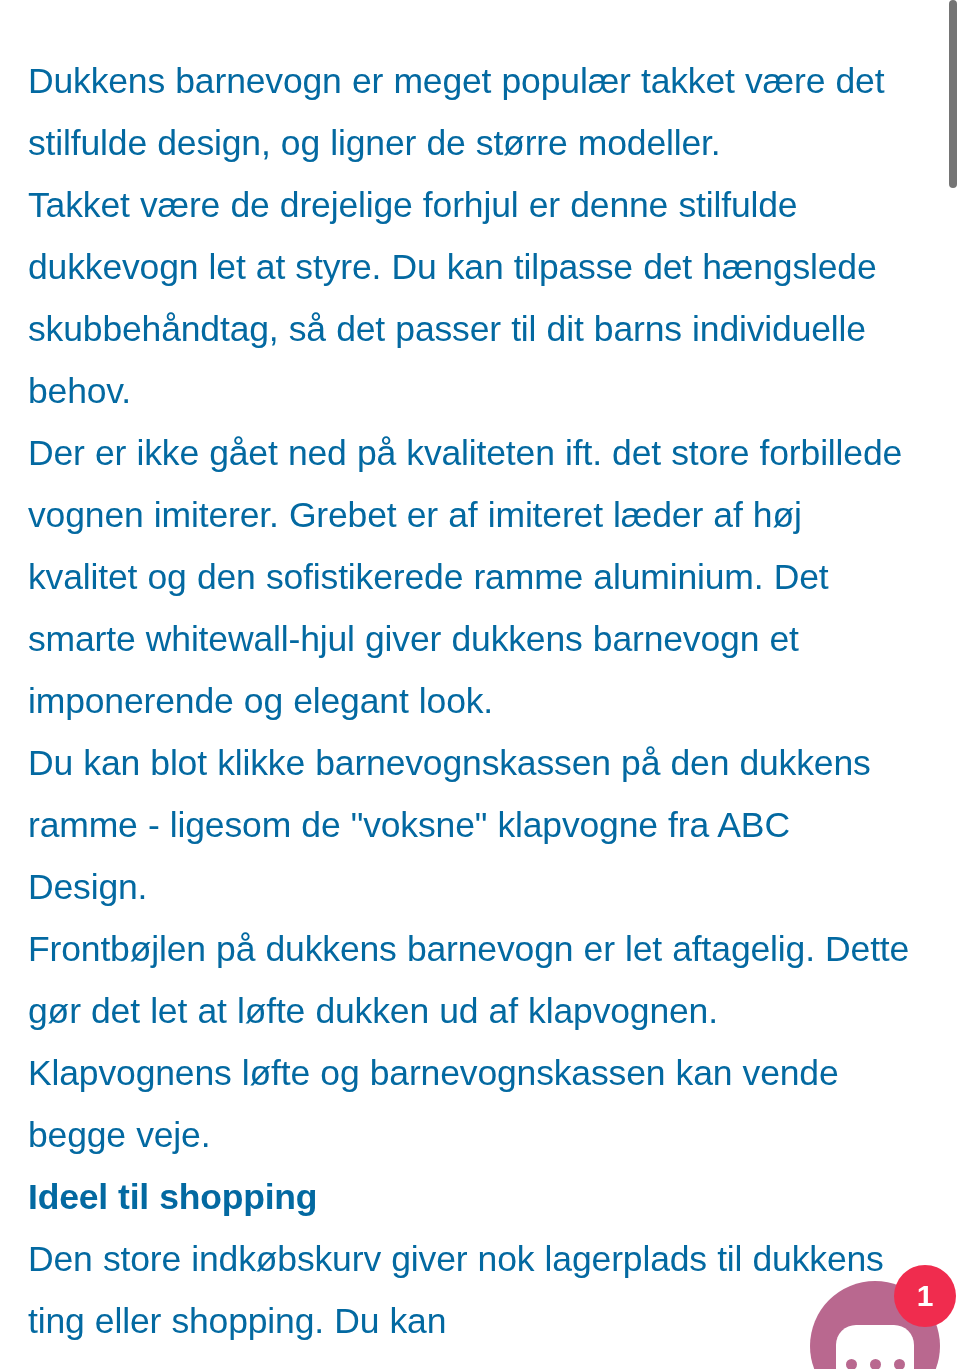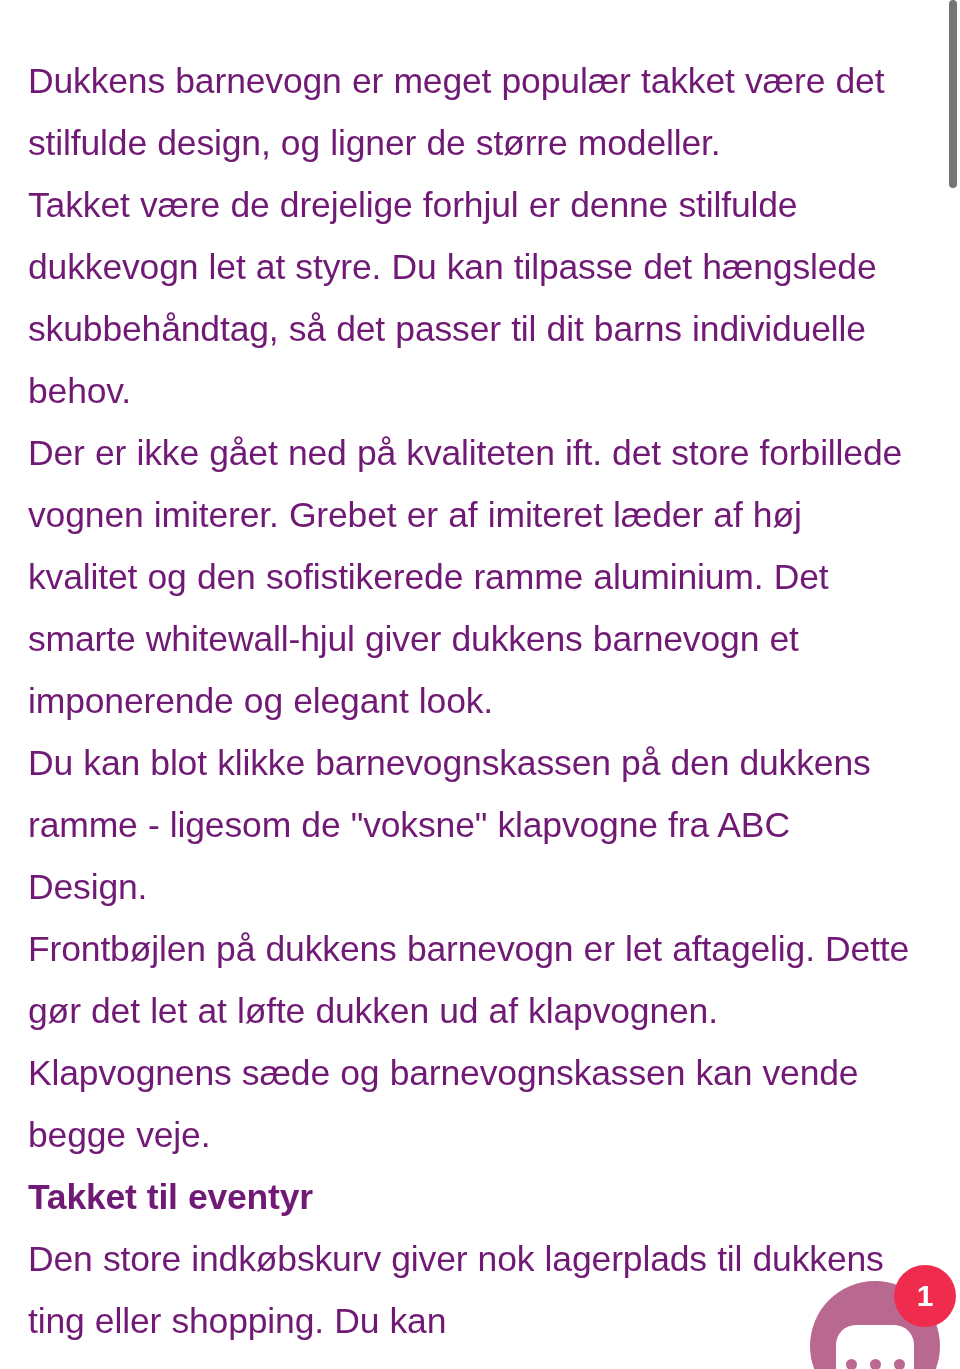--- a/index.html
+++ b/index.html
@@ -23,21 +23,21 @@
     position: absolute;
     left: 0;
     top: 0;
     width: 932px;
     padding: 0 14px 0 28px;
     box-sizing: border-box;
   }
 
   .para {
     margin: 0;
-    color: #701a75;
+    color: #0369a1;
     font-size: 35.5px;
     line-height: 62px;
     font-weight: 400;
     letter-spacing: -0.15px;
     word-spacing: 0.5px;
     white-space: normal;
   }
 
   .para.first {
     padding-top: 50px;
@@ -140,22 +140,22 @@
 <body>
 
 <div id="page">
 
   <div id="article">
     <p class="para first">Dukkens barnevogn er meget populær takket være det stilfulde design, og ligner de større modeller.</p>
     <p class="para">Takket være de drejelige forhjul er denne stilfulde dukkevogn let at styre. Du kan tilpasse det hængslede skubbehåndtag, så det passer til dit barns individuelle behov.</p>
     <p class="para">Der er ikke gået ned på kvaliteten ift. det store forbillede vognen imiterer. Grebet er af imiteret læder af høj kvalitet og den sofistikerede ramme aluminium. Det smarte whitewall-hjul giver dukkens barnevogn et imponerende og elegant look.</p>
     <p class="para">Du kan blot klikke barnevognskassen på den dukkens ramme - ligesom de "voksne" klapvogne fra ABC Design.</p>
     <p class="para">Frontbøjlen på dukkens barnevogn er let aftagelig. Dette gør det let at løfte dukken ud af klapvognen.</p>
-    <p class="para">Klapvognens sæde og barnevognskassen kan vende begge veje.</p>
-    <p class="para heading">Takket til eventyr</p>
+    <p class="para">Klapvognens løfte og barnevognskassen kan vende begge veje.</p>
+    <p class="para heading">Ideel til shopping</p>
     <p class="para">Den store indkøbskurv giver nok lagerplads til dukkens ting eller shopping. Du kan</p>
     <p class="para">sammenfolde dukkevognen for nemt at transportere den</p>
   </div>
 
   <div id="scrollbar-track">
     <div id="scrollbar-thumb"></div>
   </div>
 
   <div id="chat-widget">
     <button id="chat-bubble-button">

